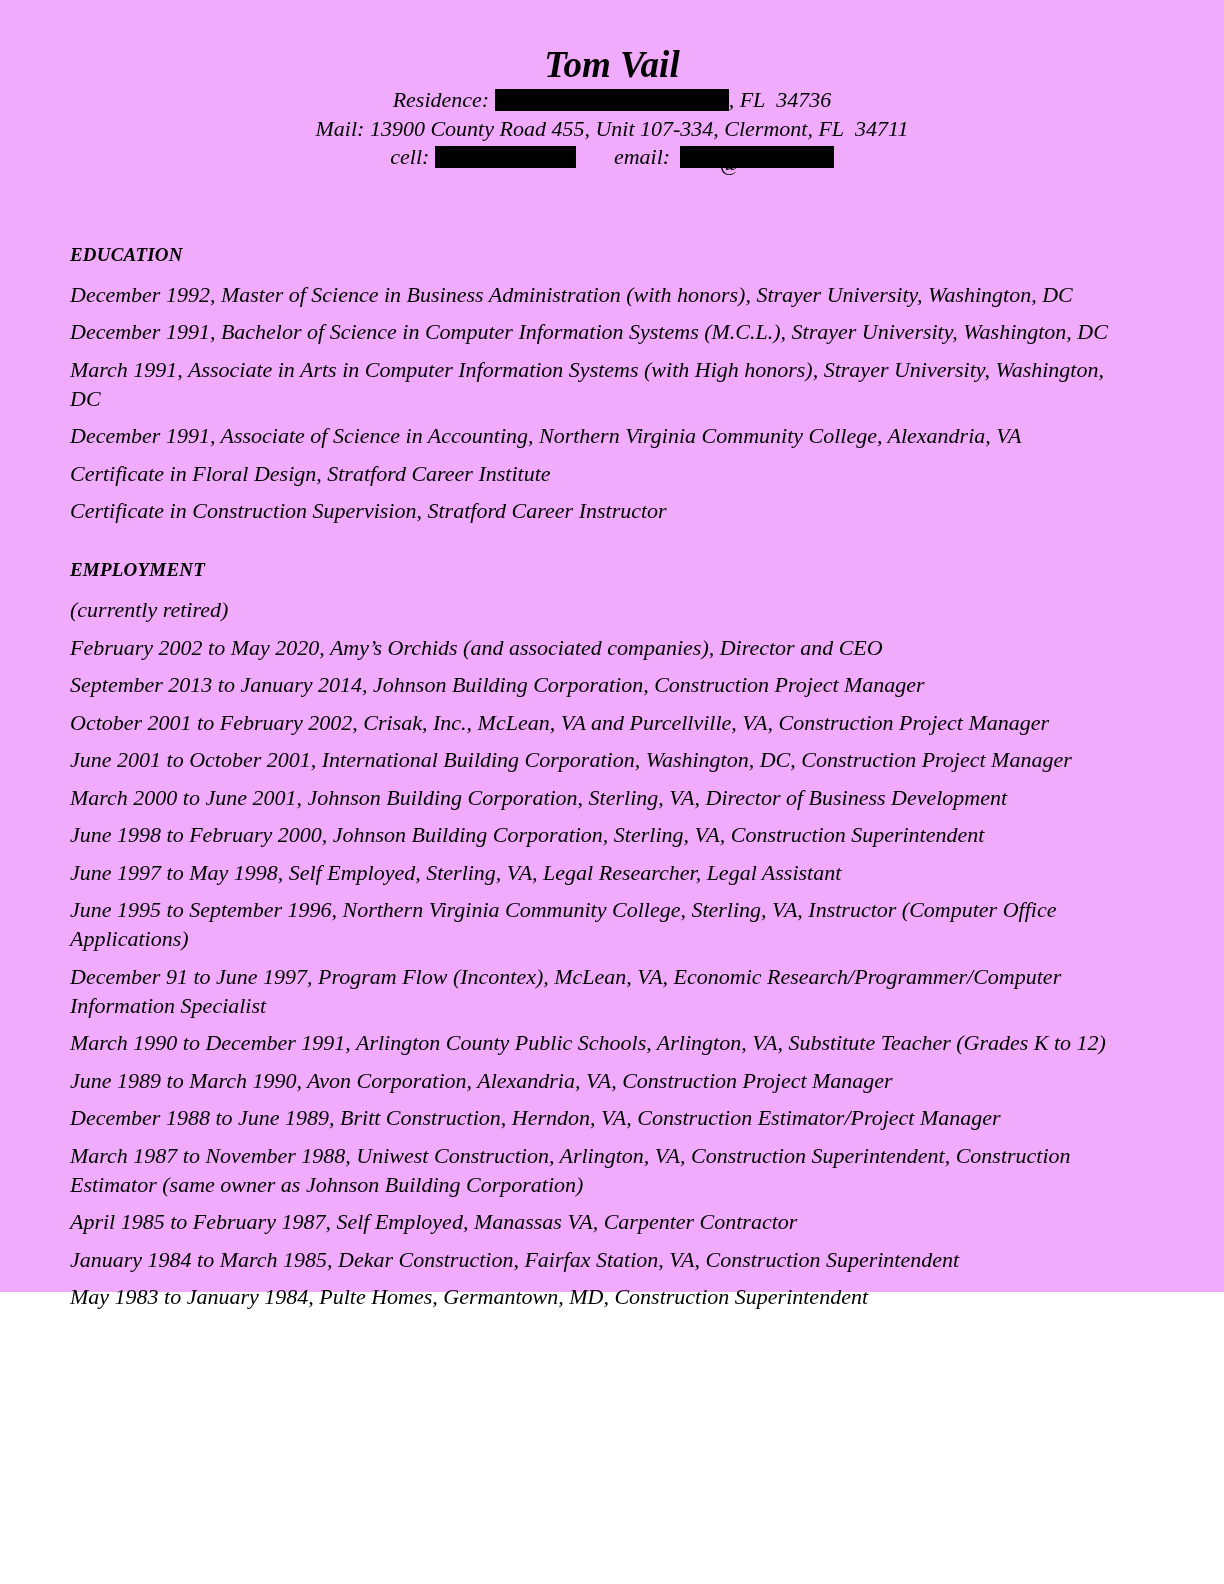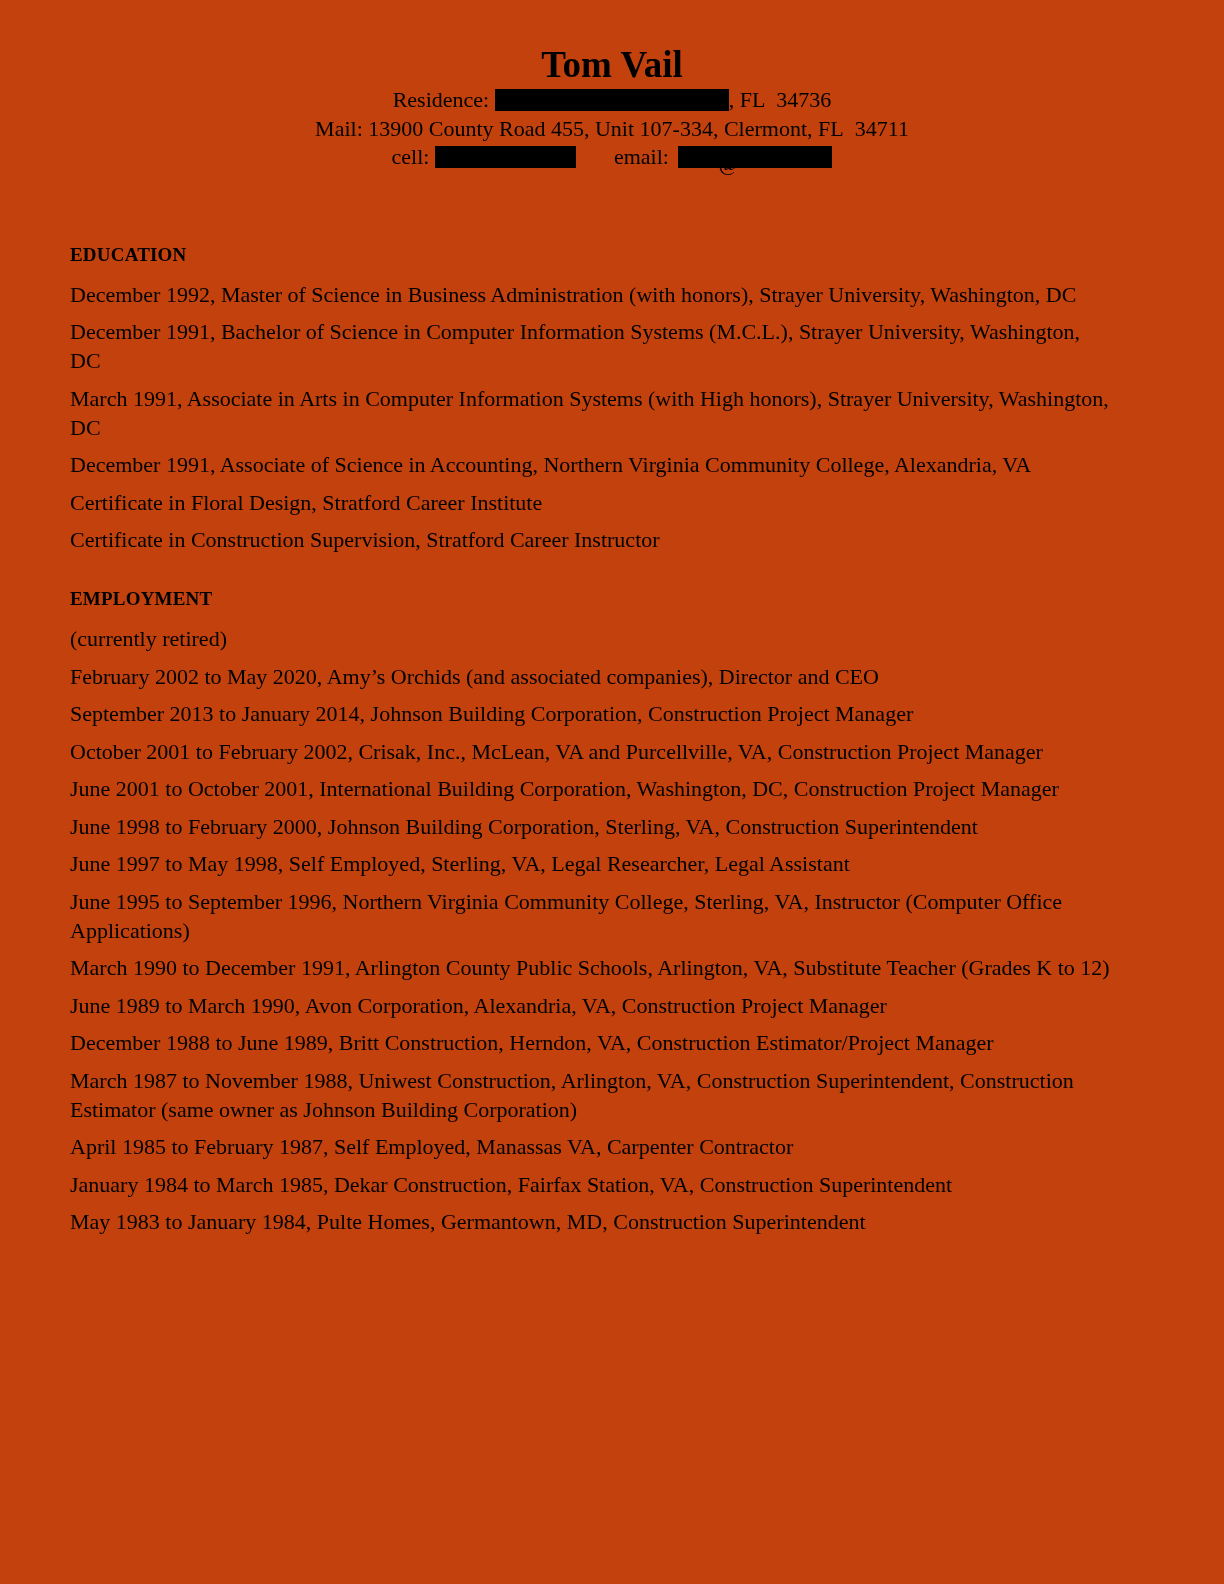--- a/index.html
+++ b/index.html
@@ -7,22 +7,23 @@
   body {
     width: 1224px;
     height: 1584px;
     font-family: "Liberation Serif", serif;
     color: #000000;
     position: relative;
     overflow: hidden;
   }
   .page {
     width: 1224px;
-    height: 1584px;
-    background: #c2410c;
+    height: 1292px;
+    background: #f0abfc;
+    font-style: italic;
   }
 
   
   .header {
     padding-top: 44px;
     text-align: center;
   }
   .name {
     font-size: 37px;
     font-weight: bold;
@@ -108,23 +109,25 @@
     </div>
 
     <div class="section section-employment">
       <div class="section-heading">EMPLOYMENT</div>
       <p class="para">(currently retired)</p>
       <div>
           <p class="para">February 2002 to May 2020, Amy’s Orchids (and associated companies), Director and CEO</p>
           <p class="para">September 2013 to January 2014, Johnson Building Corporation, Construction Project Manager</p>
           <p class="para">October 2001 to February 2002, Crisak, Inc., McLean, VA and Purcellville, VA, Construction Project Manager</p>
           <p class="para">June 2001 to October 2001, International Building Corporation, Washington, DC, Construction Project Manager</p>
+          <p class="para">March 2000 to June 2001, Johnson Building Corporation, Sterling, VA, Director of Business Development</p>
           <p class="para">June 1998 to February 2000, Johnson Building Corporation, Sterling, VA, Construction Superintendent</p>
           <p class="para">June 1997 to May 1998, Self Employed, Sterling, VA, Legal Researcher, Legal Assistant</p>
           <p class="para">June 1995 to September 1996, Northern Virginia Community College, Sterling, VA, Instructor (Computer Office Applications)</p>
+          <p class="para">December 91 to June 1997, Program Flow (Incontex), McLean, VA, Economic Research/Programmer/Computer Information Specialist</p>
           <p class="para">March 1990 to December 1991, Arlington County Public Schools, Arlington, VA, Substitute Teacher (Grades K to 12)</p>
           <p class="para">June 1989 to March 1990, Avon Corporation, Alexandria, VA, Construction Project Manager</p>
           <p class="para">December 1988 to June 1989, Britt Construction, Herndon, VA, Construction Estimator/Project Manager</p>
           <p class="para">March 1987 to November 1988, Uniwest Construction, Arlington, VA, Construction Superintendent, Construction Estimator (same owner as Johnson Building Corporation)</p>
           <p class="para">April 1985 to February 1987, Self Employed, Manassas VA, Carpenter Contractor</p>
           <p class="para">January 1984 to March 1985, Dekar Construction, Fairfax Station, VA, Construction Superintendent</p>
           <p class="para">May 1983 to January 1984, Pulte Homes, Germantown, MD, Construction Superintendent</p>
         </div>
     </div>
 

